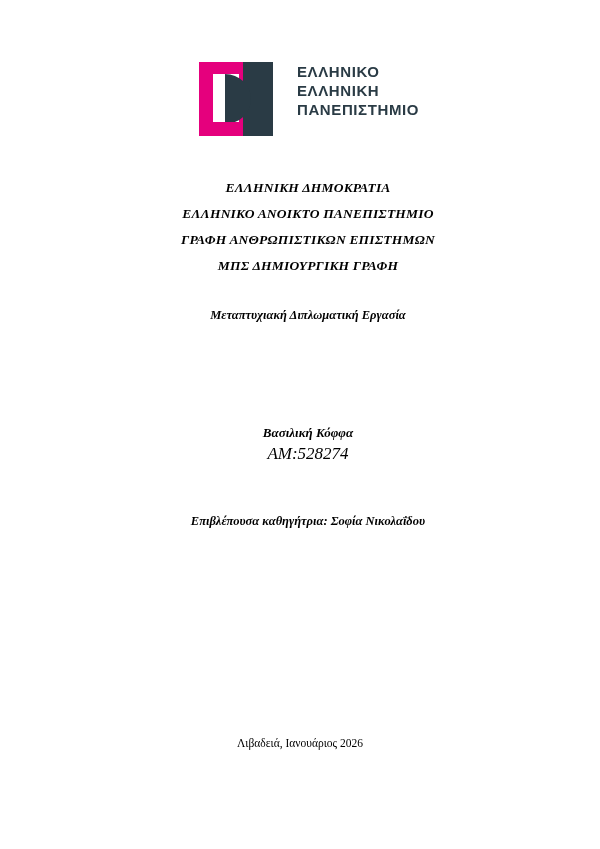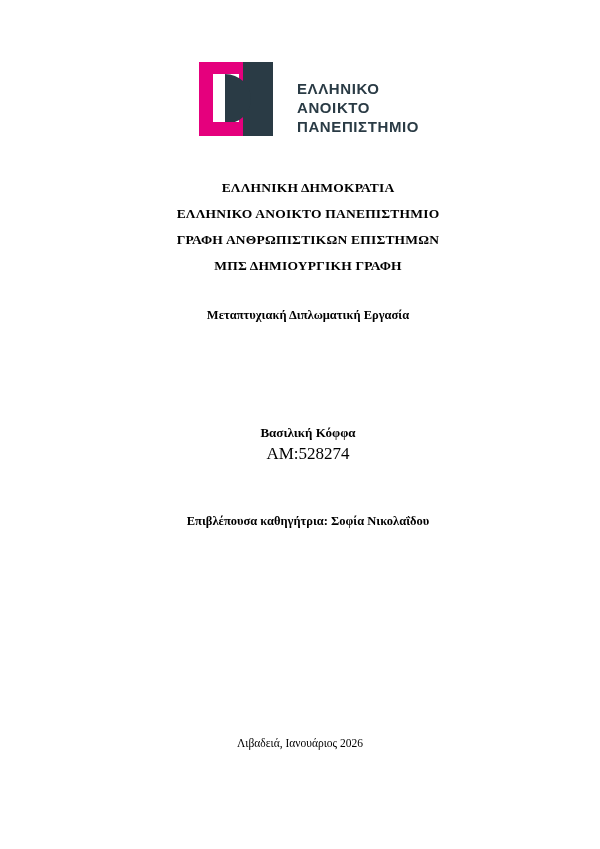--- a/index.html
+++ b/index.html
@@ -23,21 +23,21 @@
     position: absolute;
     top: 62px;
     left: 0;
     right: 0;
     display: flex;
     justify-content: center;
     align-items: center;
   }
   .logo {
     display: flex;
-    align-items: flex-end;
+    align-items: flex-start;
     gap: 24px;
     padding-left: 18px;
   }
   .logo-mark {
     position: relative;
     width: 74px;
     height: 74px;
   }
   
   .lm-bg {
@@ -81,20 +81,21 @@
     letter-spacing: 0.6px;
   }
   .logo-text div { white-space: nowrap; }
 
   .doc-body {
     position: absolute;
     left: 76px;
     right: 60px;
     top: 175px;
     text-align: center;
+    font-style: italic;
   }
   .inst-line {
     font-weight: bold;
     font-size: 13.5px;
     line-height: 26px;
     letter-spacing: 0.2px;
     color: #000;
   }
   .block-gap-1 { height: 26px; }
   .thesis-type {
@@ -151,21 +152,21 @@
     <div class="logo">
       <div class="logo-mark">
         <div class="lm-bg"></div>
         <div class="lm-dark-right"></div>
         <div class="lm-white-notch"></div>
         <div class="lm-dark-curve"></div>
         <div class="lm-mag-tab"></div>
       </div>
       <div class="logo-text">
         <div>ΕΛΛΗΝΙΚΟ</div>
-        <div>ΑΝΟΙΚΤΟ</div>
+        <div>ΕΛΛΗΝΙΚΗ</div>
         <div>ΠΑΝΕΠΙΣΤΗΜΙΟ</div>
       </div>
     </div>
   </div>
 
   <div class="doc-body">
 
     <div class="inst-line">ΕΛΛΗΝΙΚΗ ΔΗΜΟΚΡΑΤΙΑ</div>
     <div class="inst-line">ΕΛΛΗΝΙΚΟ ΑΝΟΙΚΤΟ ΠΑΝΕΠΙΣΤΗΜΙΟ</div>
     <div class="inst-line">ΓΡΑΦΗ ΑΝΘΡΩΠΙΣΤΙΚΩΝ ΕΠΙΣΤΗΜΩΝ</div>

